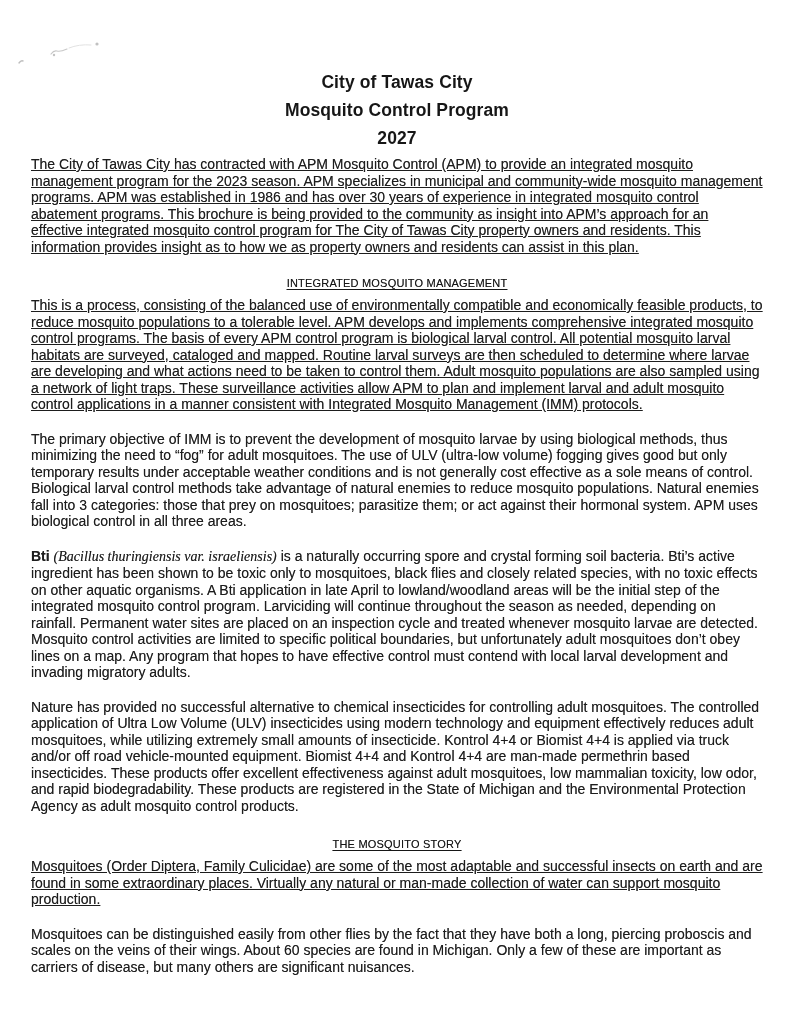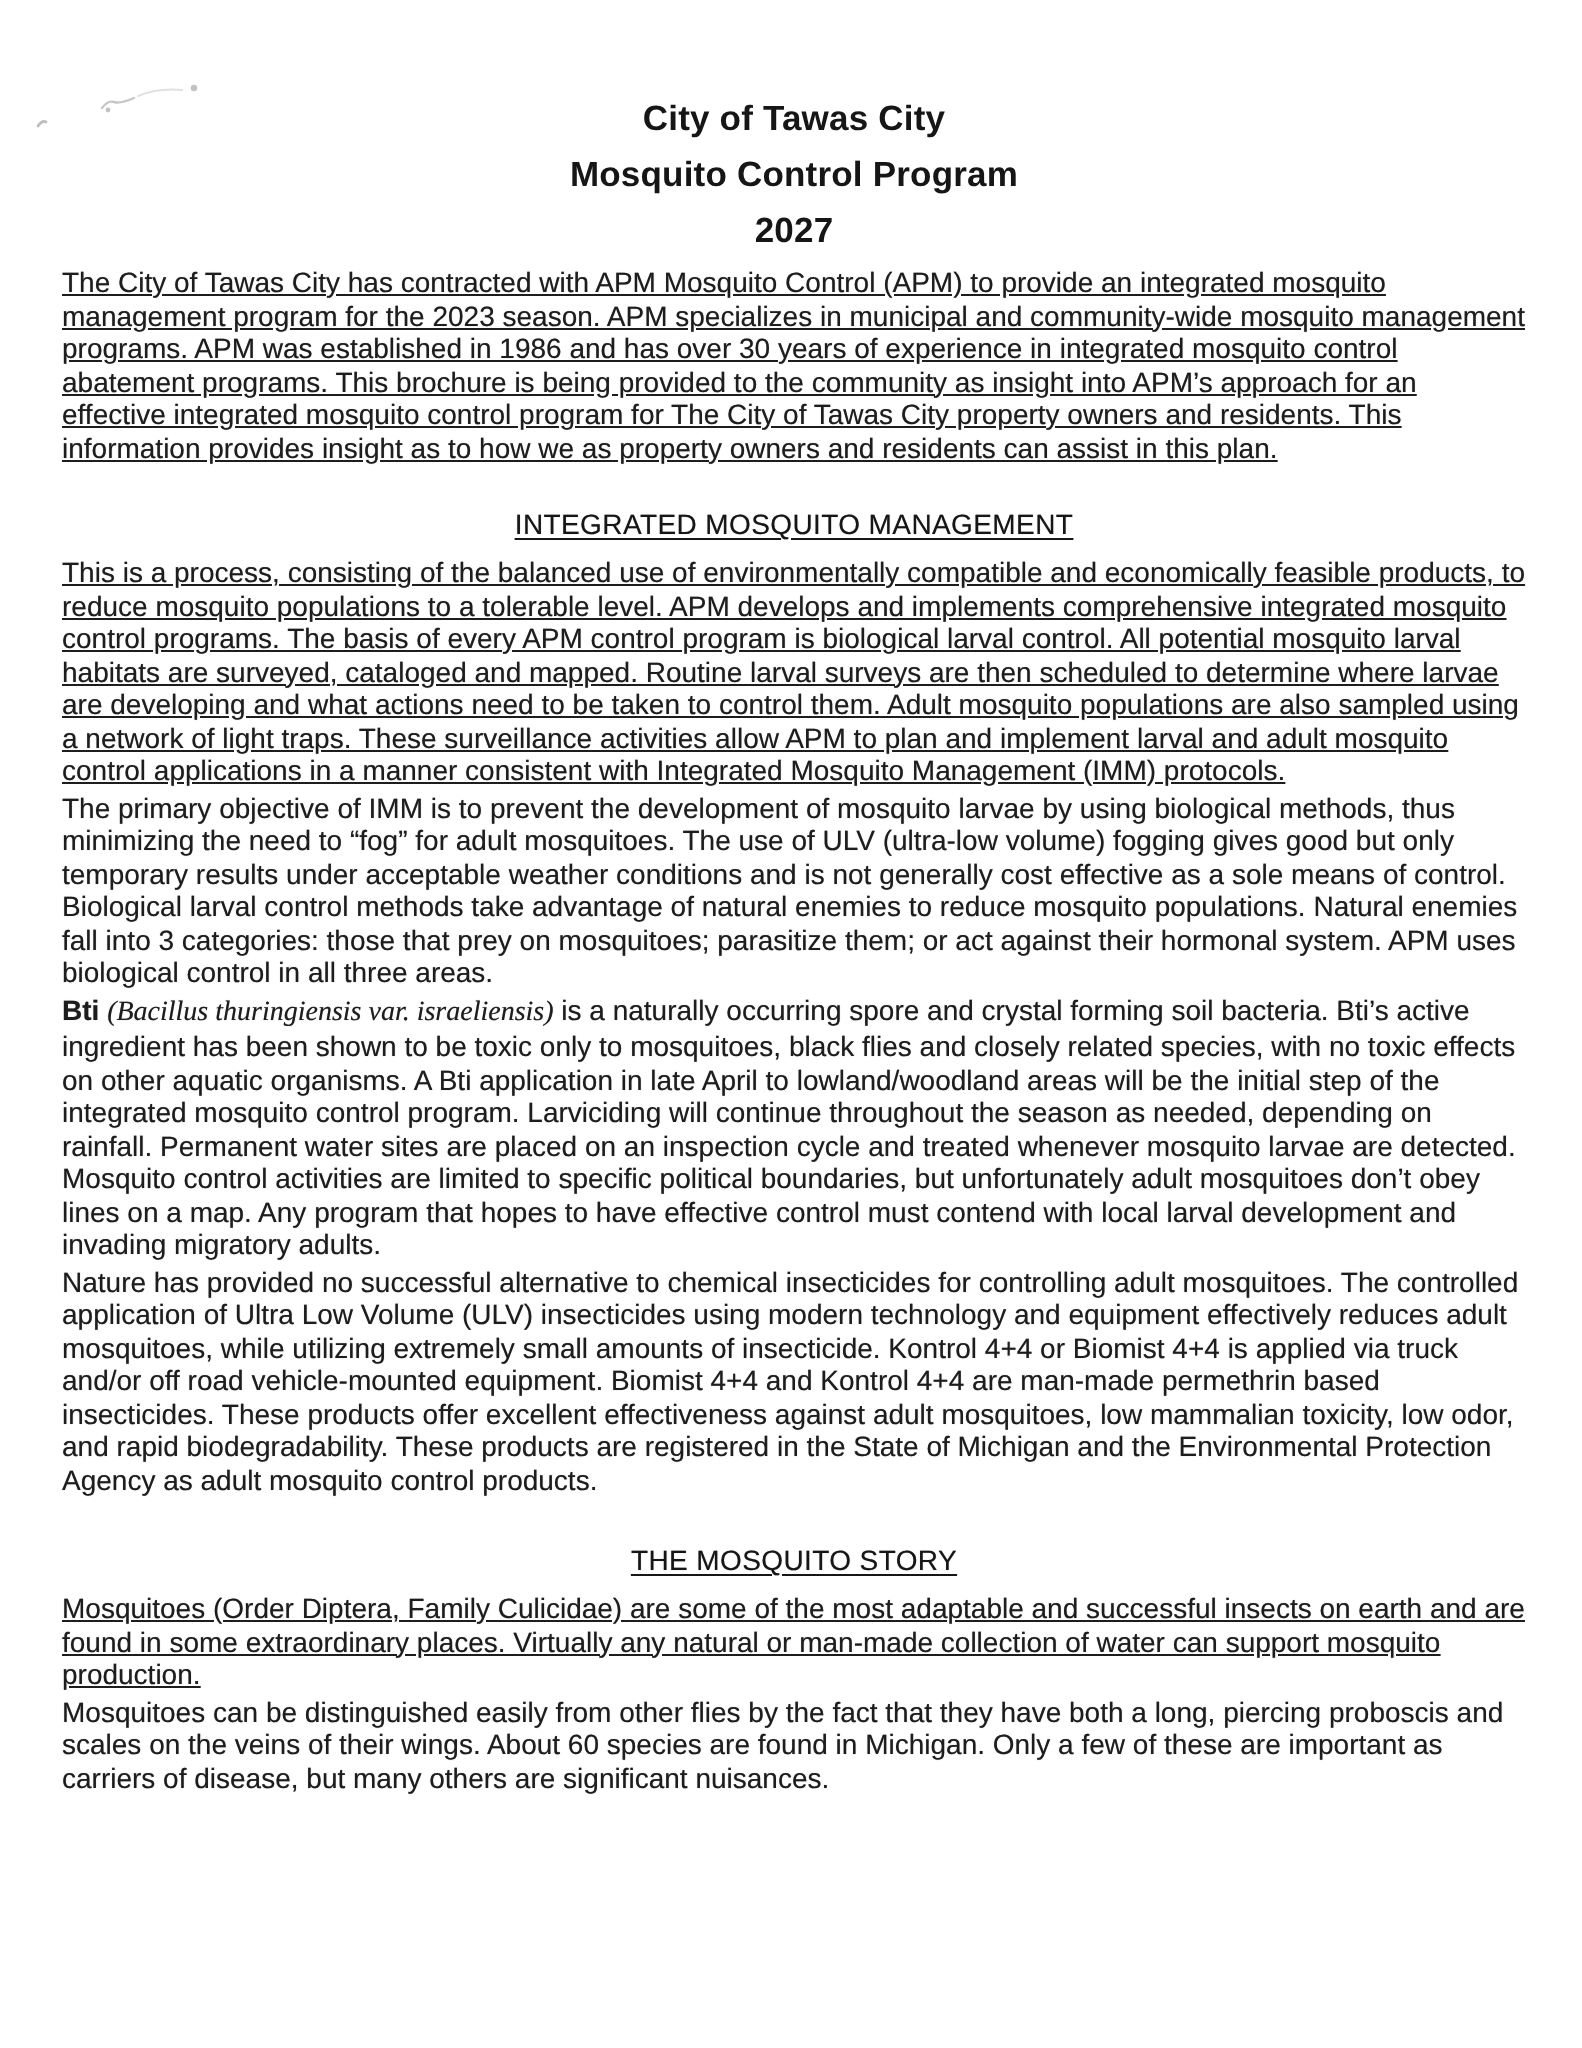--- a/index.html
+++ b/index.html
@@ -9,21 +9,21 @@
     height: 1024px;
     position: relative;
     overflow: hidden;
     font-family: "Liberation Sans", sans-serif;
     color: #1d1d1d;
   }
   .page {
     position: absolute;
     inset: 0;
     background: #ffffff;
-    padding: 49px 28px 0 31px;
+    padding: 72px 28px 0 31px;
   }
   .ink-marks {
     position: absolute;
     left: 13px;
     top: 37px;
     width: 120px;
     height: 45px;
     opacity: 0.55;
     pointer-events: none;
   }
@@ -35,27 +35,27 @@
     font-size: 17.5px;
     font-weight: bold;
     line-height: 20px;
     margin-bottom: 8px;
     color: #161616;
     letter-spacing: 0.1px;
   }
   .body-p {
     font-size: 14px;
     line-height: 16.5px;
-    margin-top: 2px;
+    margin-top: 18px;
     max-width: 733px;
     text-shadow: 0 0 0.4px rgba(20,20,20,0.55);
   }
   .body-p.first { margin-top: 0; text-decoration: underline; }
   .section-heading {
-    font-size: 14px;
+    font-size: 11px;
     font-weight: normal;
     text-decoration: underline;
     text-underline-offset: 2px;
     text-align: center;
     margin-top: 22px;
     margin-bottom: 8px;
     color: #161616;
     letter-spacing: 0.2px;
     text-shadow: 0 0 0.4px rgba(20,20,20,0.55);
   }

